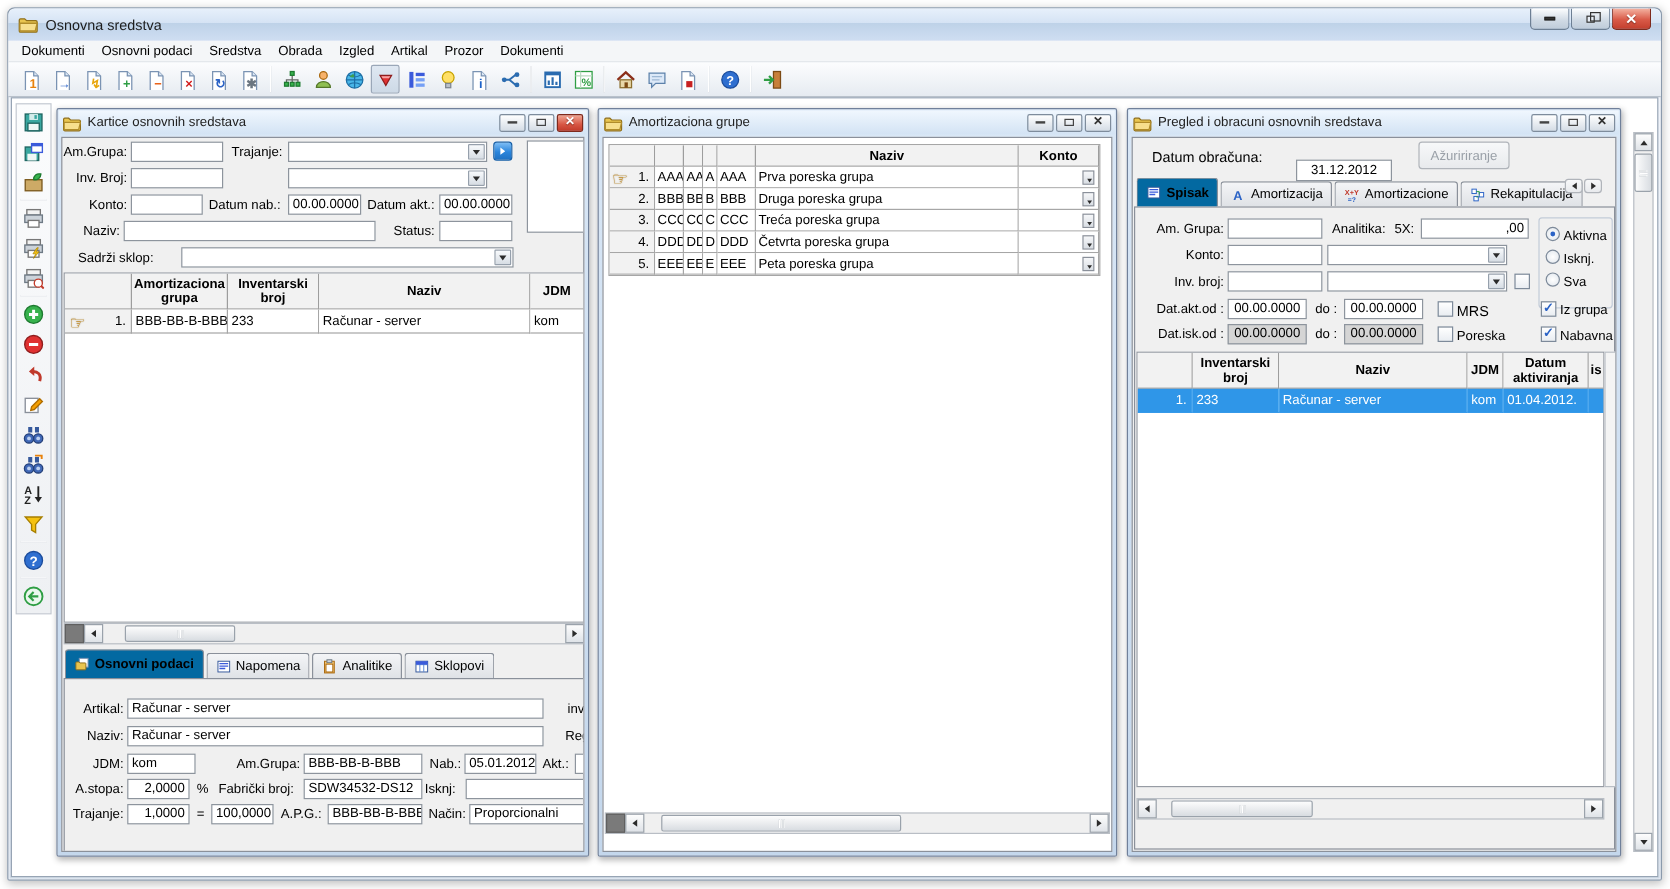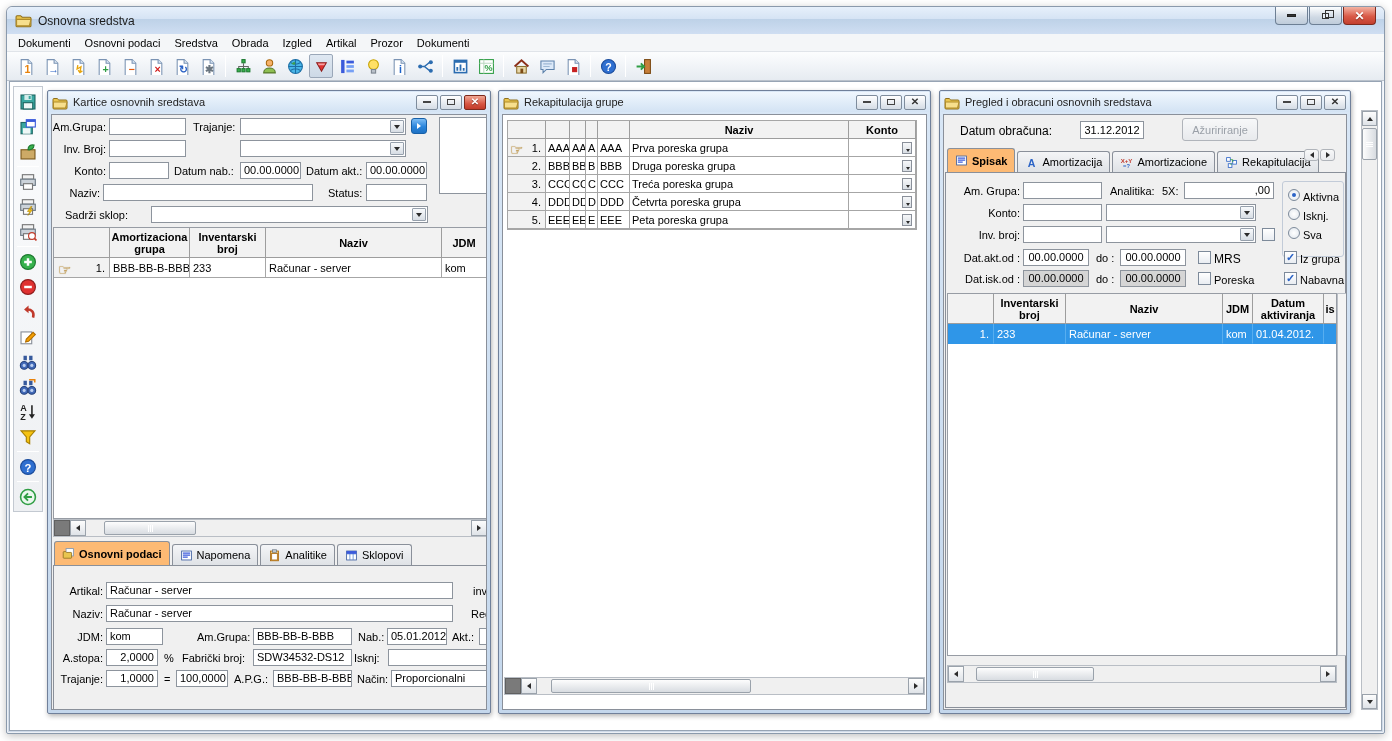--- a/index.html
+++ b/index.html
@@ -76,21 +76,21 @@
   .track{flex:1;height:16px;position:relative}
   .thumbh{position:absolute;top:1px;height:14px;border:1px solid #9aa2ab;border-radius:2px;background:linear-gradient(#fdfdfd,#d8dce1);display:flex;align-items:center;justify-content:center;gap:1px}
   .thumbh i,.thumbv i{display:block;width:1px;height:7px;background:#9aa2ab;border-right:1px solid #fff}
   .vscroll{position:absolute;width:17px;background:#f0f0f0;border:1px solid #b9bec5;display:flex;flex-direction:column;align-items:center}
   .trackv{flex:1;width:15px;position:relative}
   .thumbv{position:absolute;left:0px;width:15px;height:32px;border:1px solid #9aa2ab;border-radius:2px;background:linear-gradient(90deg,#fdfdfd,#d8dce1);display:flex;flex-direction:column;align-items:center;justify-content:center;gap:1px}
   .thumbv i{width:7px;height:1px;background:#9aa2ab;border-bottom:1px solid #fff}
   
   .tabs{position:absolute;display:flex;align-items:flex-end;height:24px}
   .tab{height:21px;display:flex;align-items:center;gap:4px;padding:0 7px;border:1px solid #8a909a;border-bottom:none;border-radius:3px 3px 0 0;background:linear-gradient(#f4f5f7,#dfe2e6);margin-right:2px;white-space:nowrap}
-  .tab.active{height:24px;background:#fdba74;font-weight:bold;position:relative;z-index:2}
+  .tab.active{height:24px;background:#0369a1;font-weight:bold;position:relative;z-index:2}
   .tab svg{width:13px;height:13px}
   .tabpage{position:absolute;background:#f0f0f0;border:1px solid #8a909a}
   
   .cb{position:absolute;width:13px;height:13px;background:linear-gradient(#fff,#e9edf2);border:1px solid #7d8a9a;display:flex;align-items:center;justify-content:center}
   .cb.on::after{content:"✓";color:#2b63c6;font-weight:bold;font-size:11px;line-height:1}
   .radio{position:absolute;width:12px;height:12px;border-radius:50%;background:radial-gradient(#ffffff,#dfe5ec);border:1px solid #7d8a9a}
   .radio.sel::after{content:"";position:absolute;left:3px;top:3px;width:4px;height:4px;border-radius:50%;background:#2b63c6}
   .groupbox{position:absolute;border:1px solid #c2cbd8;border-radius:3px}
   .bold{font-weight:normal}
   .dimtext{color:#9aa0a8}
@@ -587,21 +587,21 @@
         </div>
       </div>
     </div>
 
     <div class="cw" style="left:488px;top:8px;width:433px;height:624px">
       <div class="tb">
         <span class="wicon"><svg viewBox="0 0 16 14">
               <path d="M1 12V3.5q0-1 1-1h3.2L6.8 4H14q1 0 1 1v7q0 1-1 1H2q-1 0-1-1z" fill="#e9c54f" stroke="#8f6f1c"></path>
               <path d="M1.5 6h13.5l-1.5 6H1.5z" fill="#f7df8d" stroke="#b08c2a"></path>
             </svg></span>
-        <span class="t">Rekapitulacija grupe</span>
+        <span class="t">Amortizaciona grupe</span>
         <span class="wbtns">
           <span class="wbtn">
               <span class="bar"></span>
             </span>
           <span class="wbtn">
               <span class="sq"></span>
             </span>
           <span class="wbtn">
               <span class="x">✕</span>
             </span>
@@ -706,21 +706,21 @@
           <span class="wbtn">
               <span class="sq"></span>
             </span>
           <span class="wbtn">
               <span class="x">✕</span>
             </span>
         </span>
       </div>
       <div class="body">
         <span class="lbl bold" style="left:16px;top:8px;font-size:12px">Datum obračuna:</span>
-        <div class="fld ctr" style="left:136px;top:6px;width:64px;height:18px;line-height:14px">31.12.2012</div>
+        <div class="fld ctr" style="left:136px;top:18px;width:80px;height:18px;line-height:14px">31.12.2012</div>
         <div class="btn dimtext" style="left:238px;top:3px;width:76px;height:23px">Ažuririranje</div>
 
         <div class="tabs clip" id="p-tabs" style="left:3px;top:33px;width:388px">
             <div class="tab active">
               <span style="display:flex">
                 <svg viewBox="0 0 16 16">
                   <rect x="2" y="2.5" width="12" height="11" fill="#fff" stroke="#36599c"></rect>
                   <path d="M3.5 5h9M3.5 7.5h9M3.5 10h6" stroke="#3b5bdb" stroke-width="1.4"></path>
                 </svg>
               </span>

